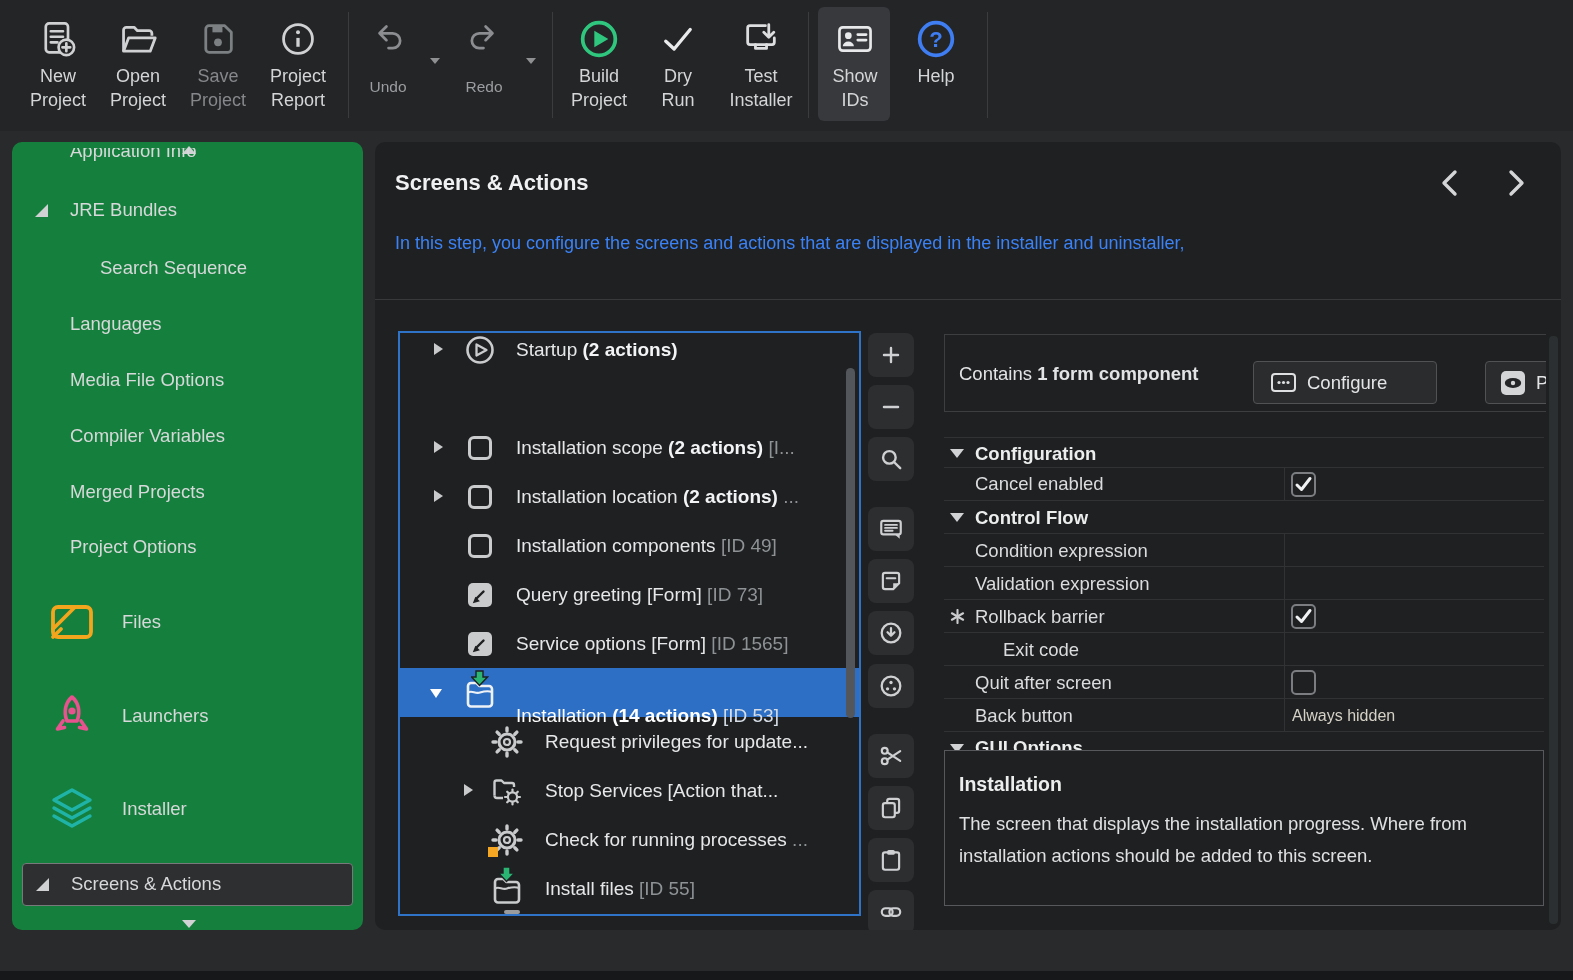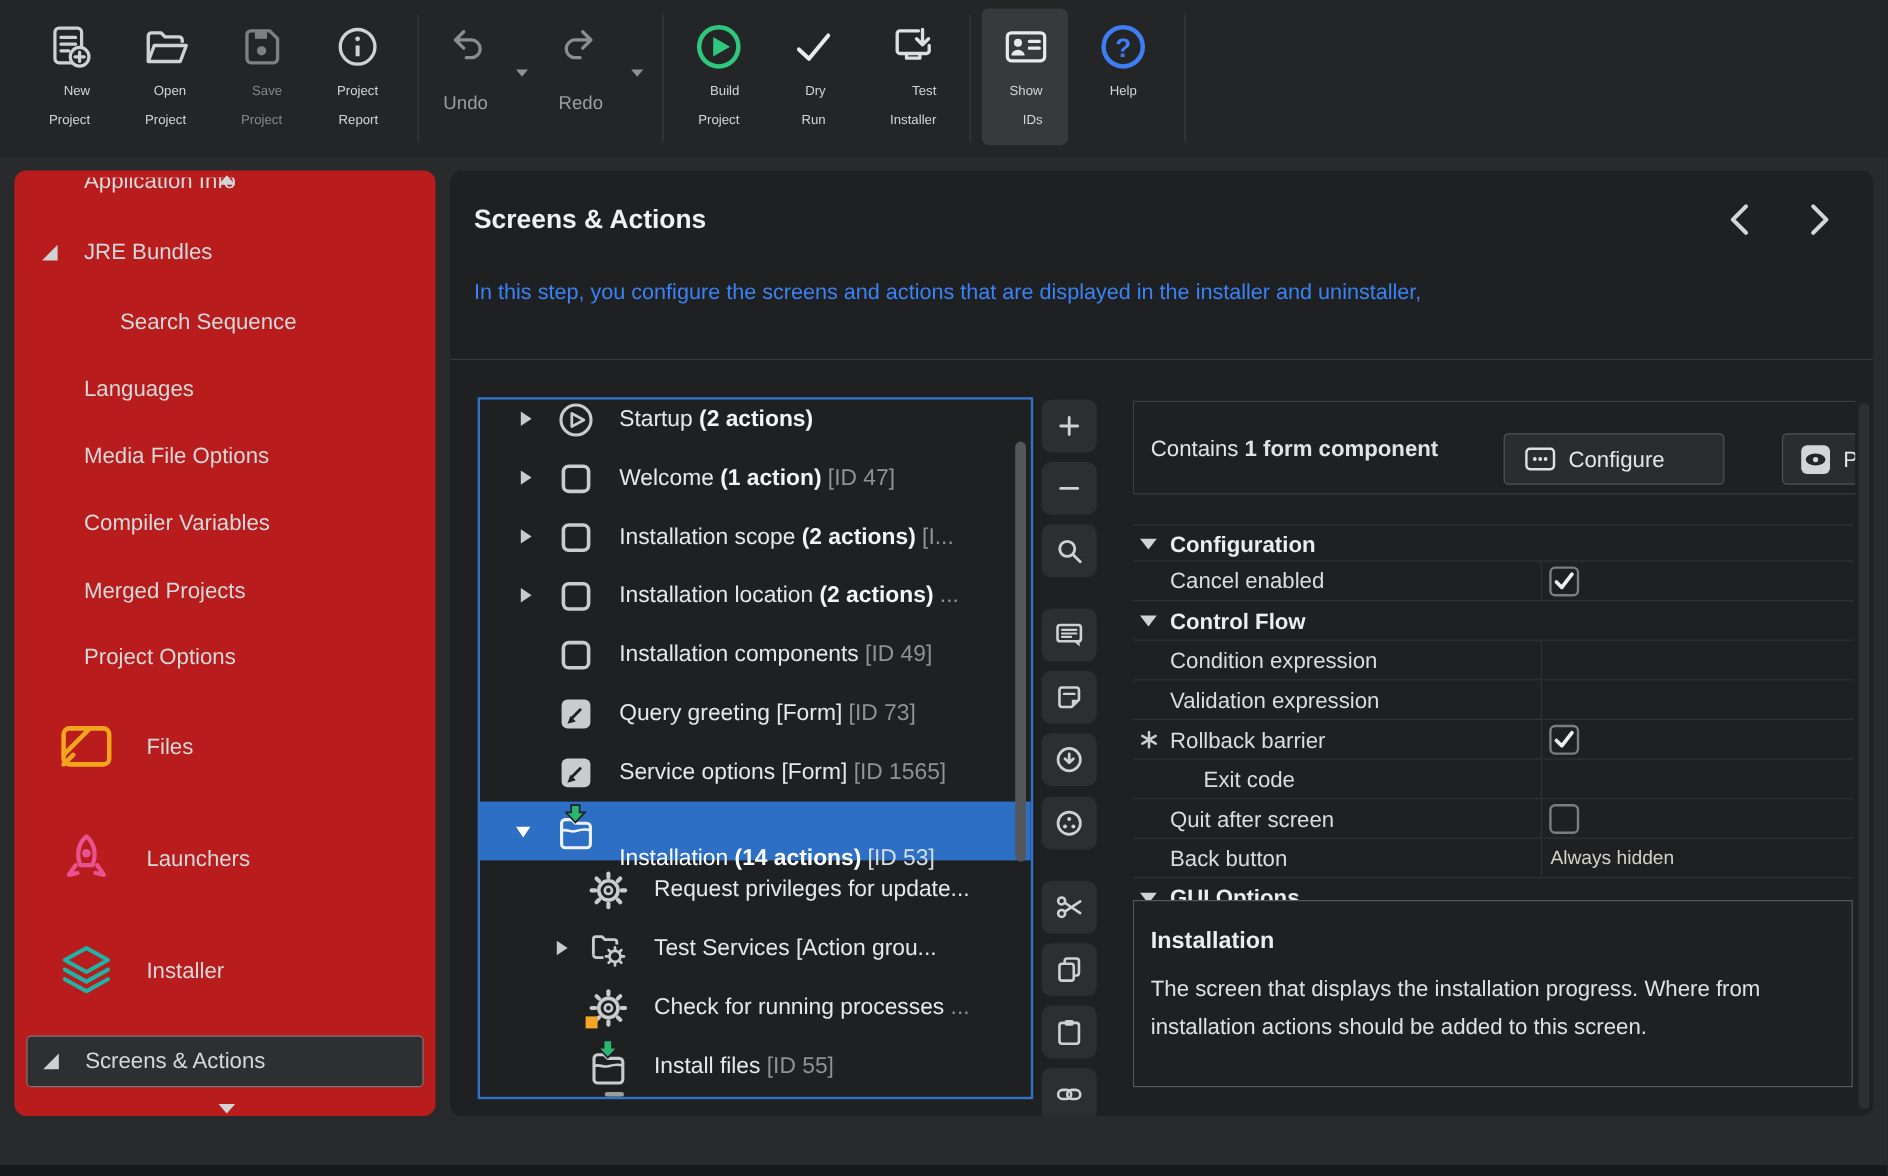--- a/index.html
+++ b/index.html
@@ -6,29 +6,29 @@
   *{box-sizing:border-box;}
   .screen{position:relative;width:1573px;height:980px;background:#292a2c;overflow:hidden;
           font-family:"Liberation Sans",sans-serif;color:#d5d7d8;}
   .abs{position:absolute;}
 
   
   .topbar{position:absolute;left:0;top:0;width:1573px;height:131px;background:#232527;}
   .tbtn{position:absolute;top:6px;height:118px;width:78px;display:flex;flex-direction:column;
         align-items:center;cursor:default;}
   .tico{height:50px;display:flex;align-items:center;justify-content:center;margin-top:8px;}
-  .tlbl{font-size:11px;line-height:24px;color:#d3d5d6;text-align:right;}
+  .tlbl{font-size:18px;line-height:24px;color:#d3d5d6;text-align:center;}
   .dim .tlbl{color:#85878a;}
   .tdiv{position:absolute;top:12px;width:1px;height:106px;background:#3a3c3e;}
   .showids-bg{position:absolute;left:818px;top:7px;width:72px;height:114px;background:#37393c;border-radius:6px;}
   .ddown{width:0;height:0;border-left:5px solid transparent;border-right:5px solid transparent;
          border-top:6px solid #8e9092;position:absolute;}
 
   
-  .side-panel{position:absolute;left:12px;top:142px;width:351px;height:788px;background:#b91c1c;
+  .side-panel{position:absolute;left:12px;top:142px;width:351px;height:788px;background:#15803d;
               border-radius:10px;overflow:hidden;}
   .main-panel{position:absolute;left:375px;top:142px;width:1186px;height:788px;background:#1e2022;
               border-radius:10px;overflow:hidden;}
   .bottom-edge{position:absolute;left:0;top:971px;width:1573px;height:9px;background:#17181a;}
 
   
   .snav{font-size:18.5px;line-height:26px;color:#d6d8d9;white-space:nowrap;}
   .exp-se{width:0;height:0;border-bottom:13px solid #cfd1d3;border-left:13px solid transparent;}
   .tri-up{width:0;height:0;border-left:7px solid transparent;border-right:7px solid transparent;border-bottom:8px solid #d0d2d4;}
   .tri-dn{width:0;height:0;border-left:7px solid transparent;border-right:7px solid transparent;border-top:8px solid #d0d2d4;}
@@ -342,27 +342,20 @@
     <div class="tree">
 
       <div class="trow" style="top:-8px">
         <span class="exp-r" style="left:34px"></span>
         <svg class="ticon" style="left:63px">
             <use href="#sym-startup"></use>
           </svg>
         <span class="ttext" style="left:116px"><span>Startup </span><b>(2 actions)</b><span class="tid"></span></span>
       </div>
 
-      <div class="trow" style="top:41px">
-        <span class="exp-r" style="left:34px"></span>
-        <svg class="ticon" style="left:63px">
-            <use href="#sym-screen"></use>
-          </svg>
-        <span class="ttext" style="left:116px"><span>Welcome </span><b>(1 action)</b><span class="tid"> [ID 47]</span></span>
-      </div>
 
       <div class="trow" style="top:90px">
         <span class="exp-r" style="left:34px"></span>
         <svg class="ticon" style="left:63px">
             <use href="#sym-screen"></use>
           </svg>
         <span class="ttext" style="left:116px"><span>Installation scope </span><b>(2 actions)</b><span class="tid"> [I...</span></span>
       </div>
 
       <div class="trow" style="top:139px">
@@ -410,21 +403,21 @@
             <use href="#sym-gear"></use>
           </svg>
         <span class="ttext" style="left:145px"><span>Request privileges for update...</span><b></b><span class="tid"></span></span>
       </div>
 
       <div class="trow" style="top:433px">
         <span class="exp-r" style="left:64px"></span>
         <svg class="ticon" style="left:90px">
             <use href="#sym-action-group"></use>
           </svg>
-        <span class="ttext" style="left:145px"><span>Test Services [Action grou...</span><b></b><span class="tid"></span></span>
+        <span class="ttext" style="left:145px"><span>Stop Services [Action that...</span><b></b><span class="tid"></span></span>
       </div>
 
       <div class="trow" style="top:482px">
         <svg class="ticon" style="left:90px">
             <use href="#sym-gear"></use>
           </svg>
         <div class="abs" style="left:88px;top:32px;width:10px;height:10px;background:#f5a623"></div>
         <span class="ttext" style="left:145px"><span>Check for running processes</span><b></b><span class="tid"> ...</span></span>
       </div>
 

